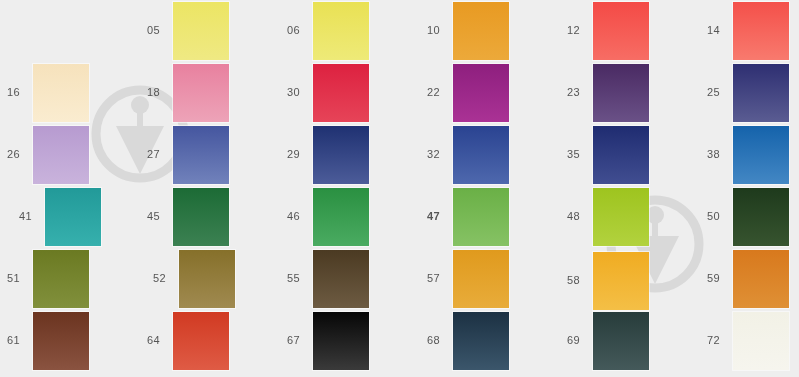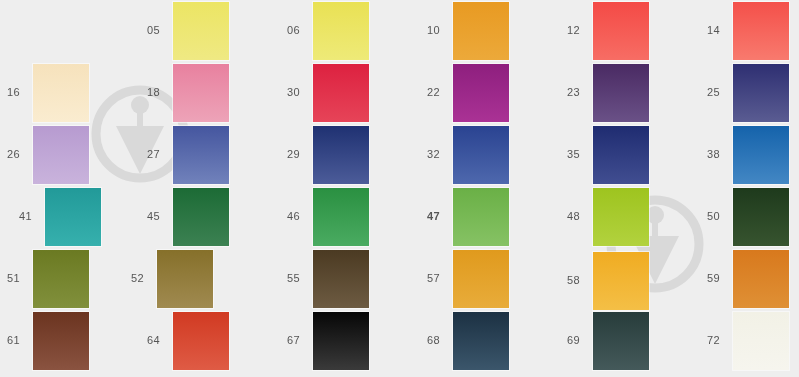--- a/index.html
+++ b/index.html
@@ -182,21 +182,21 @@
         <div class="swatch-chip" title="48" style="width: 56px; height: 58px; background: linear-gradient(rgb(158, 196, 31) 0%, rgb(178, 210, 62) 100%);"></div>
       </div>
       <div class="swatch-cell col-5" style="left: 700px; top: 186px;">
         <div class="swatch-label" style="color: rgb(85, 85, 85);">50</div>
         <div class="swatch-chip" title="50" style="width: 56px; height: 58px; background: linear-gradient(rgb(30, 58, 28) 0%, rgb(55, 84, 47) 100%);"></div>
       </div>
       <div class="swatch-cell col-0" style="left: 0px; top: 248px;">
         <div class="swatch-label" style="color: rgb(85, 85, 85);">51</div>
         <div class="swatch-chip" title="51" style="width: 56px; height: 58px; background: linear-gradient(rgb(107, 122, 34) 0%, rgb(129, 144, 60) 100%);"></div>
       </div>
-      <div class="swatch-cell col-1" style="left: 124px; top: 248px;">
+      <div class="swatch-cell col-1" style="left: 146px; top: 248px;">
         <div class="swatch-label" style="color: rgb(85, 85, 85);">52</div>
         <div class="swatch-chip" title="52" style="width: 56px; height: 58px; background: linear-gradient(rgb(134, 112, 42) 0%, rgb(160, 138, 80) 100%);"></div>
       </div>
       <div class="swatch-cell col-2" style="left: 280px; top: 248px;">
         <div class="swatch-label" style="color: rgb(85, 85, 85);">55</div>
         <div class="swatch-chip" title="55" style="width: 56px; height: 58px; background: linear-gradient(rgb(75, 58, 34) 0%, rgb(109, 91, 66) 100%);"></div>
       </div>
       <div class="swatch-cell col-3" style="left: 420px; top: 248px;">
         <div class="swatch-label" style="color: rgb(85, 85, 85);">57</div>
         <div class="swatch-chip" title="57" style="width: 56px; height: 58px; background: linear-gradient(rgb(224, 154, 29) 0%, rgb(232, 172, 58) 100%);"></div>

